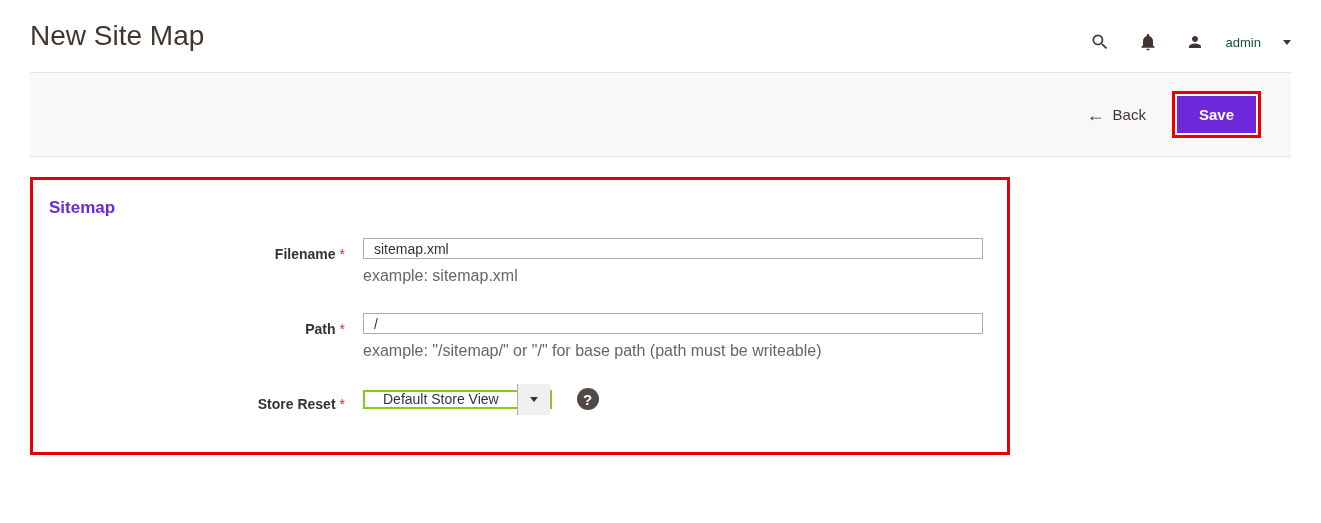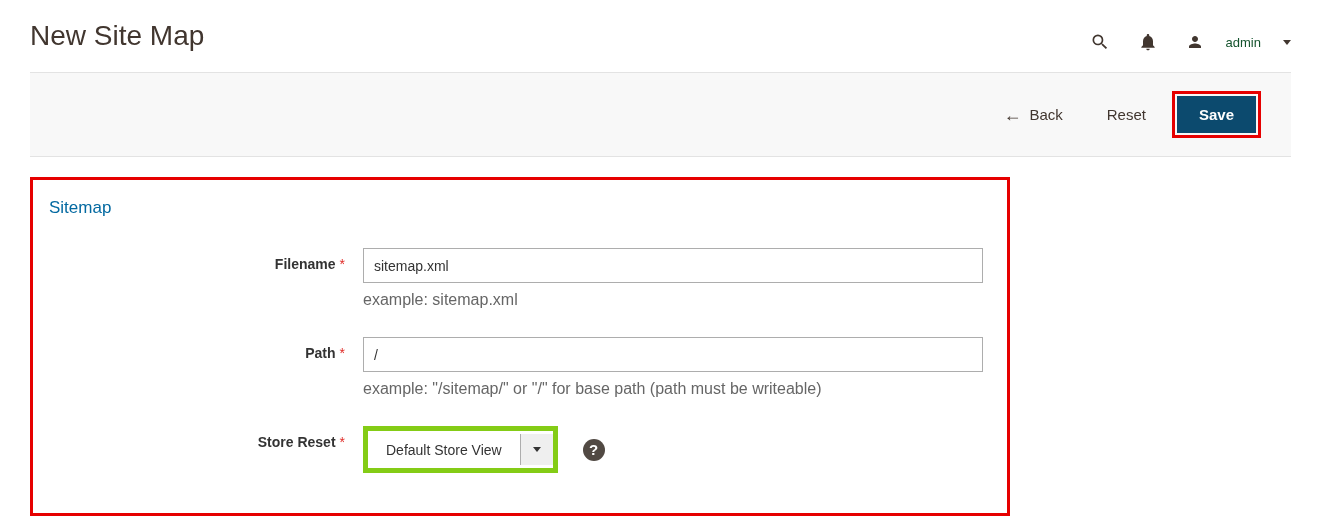--- a/index.html
+++ b/index.html
@@ -63,44 +63,44 @@
       cursor: pointer;
       border: none;
       background: transparent;
       color: #41362f;
       font-family: inherit;
       display: inline-flex;
       align-items: center;
       gap: 8px;
     }
     .btn-primary {
-      background: #0c4a6e;
+      background: #6d28d9;
       color: #fff;
       font-weight: 600;
       padding: 10px 22px;
     }
     .highlight-box {
       border: 3px solid #e60000;
       padding: 2px;
       display: inline-block;
     }
     .form-panel {
       margin: 20px 30px 30px 30px;
       padding: 0;
       width: 980px;
     }
     .panel-highlight {
       border: 3px solid #e60000;
       padding: 18px 20px 40px 10px;
     }
     .section-title {
       font-size: 17px;
-      font-weight: 400;
-      color: #0369a1;
-      margin-bottom: 30px;
+      font-weight: 700;
+      color: #6d28d9;
+      margin-bottom: 20px;
       margin-left: 6px;
     }
     .form-row {
       display: flex;
       align-items: flex-start;
       margin-bottom: 28px;
     }
     .form-row:last-child { margin-bottom: 0; }
     .form-label {
       width: 320px;
@@ -121,37 +121,37 @@
       flex: 1;
       max-width: 620px;
     }
     .text-input {
       width: 100%;
       padding: 7px 10px;
       border: 1px solid #adadad;
       font-size: 14px;
       font-family: inherit;
       color: #333;
-      height: 35px;
+      height: 21px;
     }
     .hint-text {
       font-size: 16px;
       color: #666;
       margin-top: 8px;
     }
     .select-wrap {
       display: flex;
       align-items: center;
       gap: 25px;
     }
     .select-control {
       display: flex;
       align-items: center;
-      border: 5px solid #84cc16;
-      height: 47px;
+      border: 2px solid #84cc16;
+      height: 19px;
       background: #fff;
       cursor: pointer;
     }
     .select-value {
       padding: 0 18px;
       font-size: 14px;
       color: #333;
       min-width: 150px;
       text-align: center;
     }
@@ -208,21 +208,20 @@
       <span class="caret-down"></span>
     </div>
   </div>
 </div>
 
 <div class="action-bar">
   <button class="btn">
     <span class="back-arrow">←</span>
     <span>Back</span>
   </button>
-  <button class="btn">Reset</button>
   <span class="highlight-box">
     <button class="btn btn-primary">Save</button>
   </span>
 </div>
 
 <div class="form-panel">
   <div class="panel-highlight">
     <div class="section-title">Sitemap</div>
 
     <div class="form-row">

